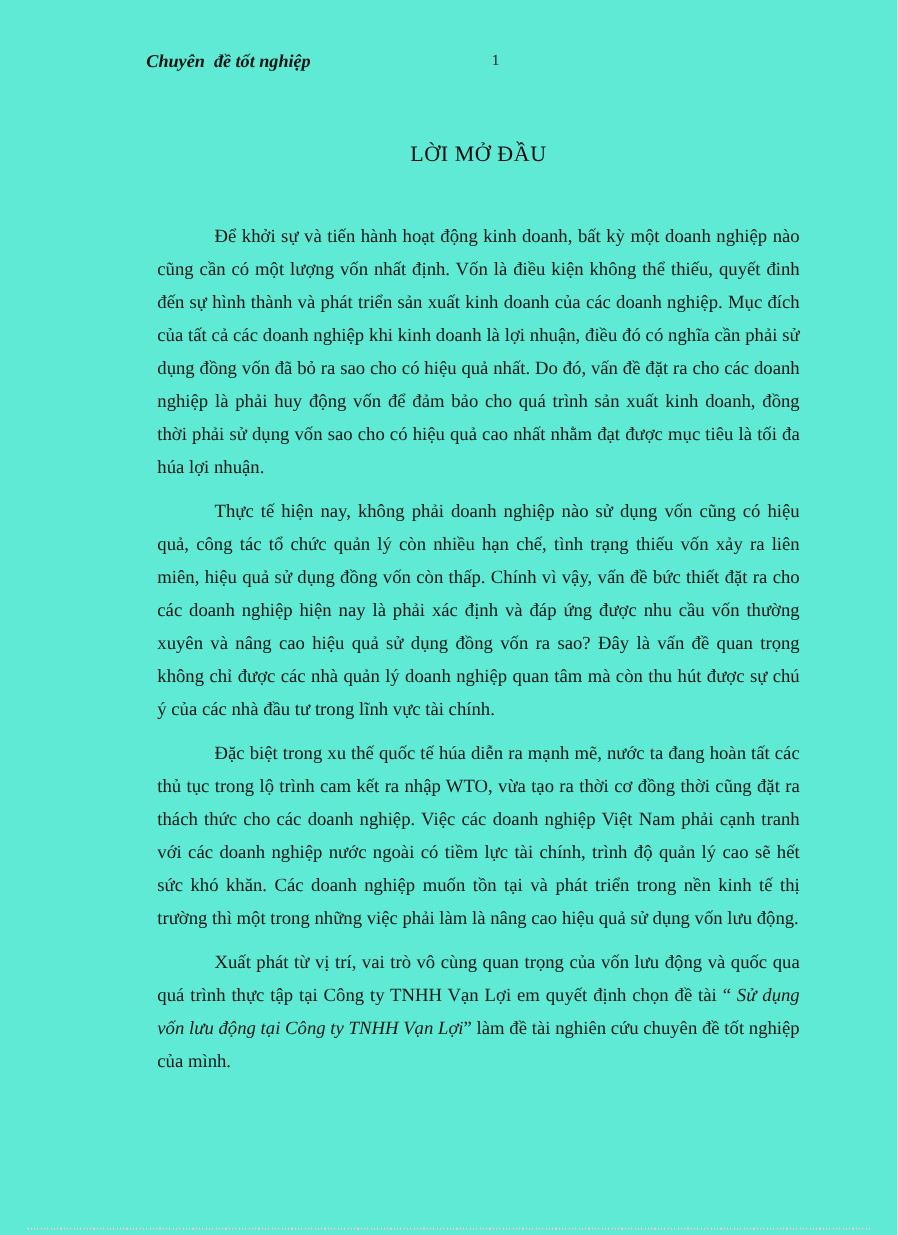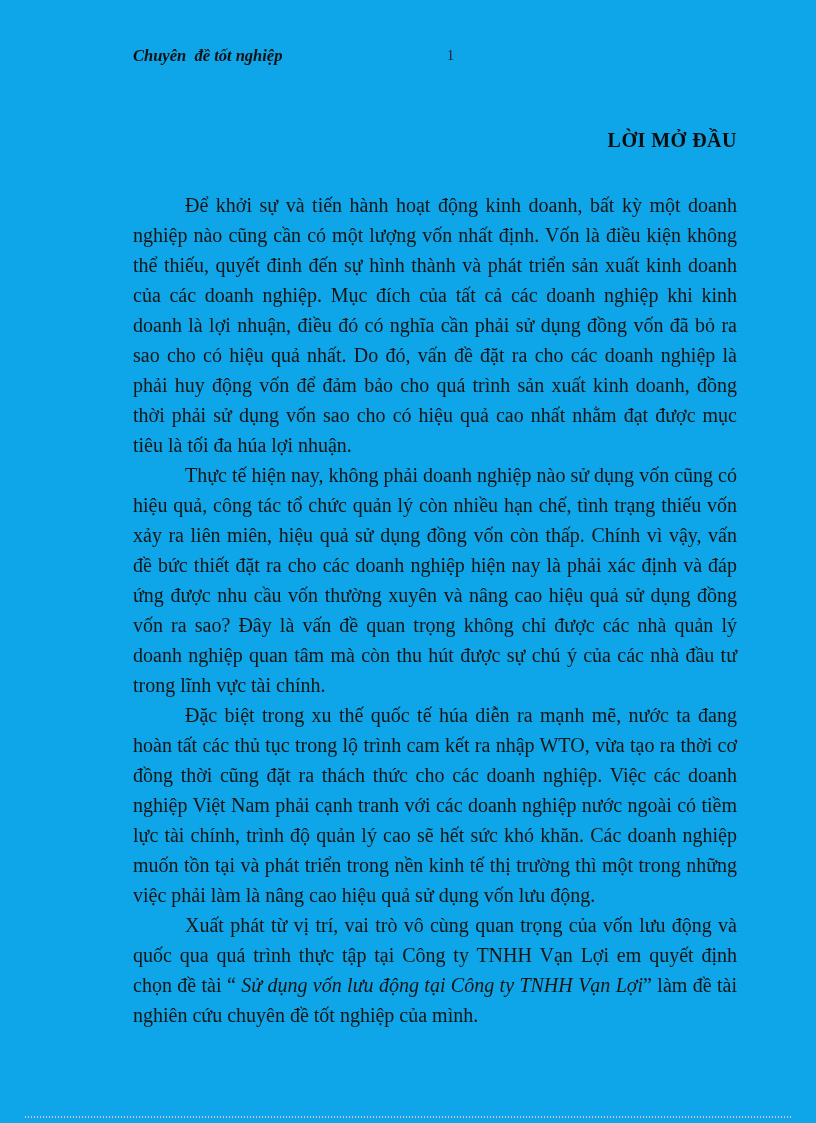--- a/index.html
+++ b/index.html
@@ -4,21 +4,21 @@
 <style>
   html, body {
     margin: 0;
     padding: 0;
     background: #ffffff;
   }
   .page {
     position: relative;
     width: 816px;
     height: 1123px;
-    background: #0ea5e9;
+    background: #5eead4;
     overflow: hidden;
     font-family: "Liberation Serif", "DejaVu Serif", serif;
     color: #161616;
   }
   .page-header {
     position: absolute;
     top: 46px;
     left: 133px;
     width: 604px;
     height: 24px;
@@ -39,35 +39,35 @@
     top: 2px;
     font-size: 14px;
     color: #222222;
   }
   .page-title {
     position: absolute;
     top: 129px;
     left: 133px;
     width: 604px;
     margin: 0;
-    text-align: right;
+    text-align: center;
     font-size: 20px;
-    font-weight: bold;
+    font-weight: normal;
     letter-spacing: 0.5px;
     color: #0d0d0d;
   }
   .body-text {
     position: absolute;
     top: 190px;
     left: 133px;
     width: 604px;
   }
   .para {
-    margin: 0;
-    font-size: 20px;
+    margin: 10px;
+    font-size: 17px;
     line-height: 30px;
     text-align: justify;
     text-indent: 52px;
     color: #161616;
   }
   .para .italic {
     font-style: italic;
   }
   .footer-divider {
     position: absolute;

